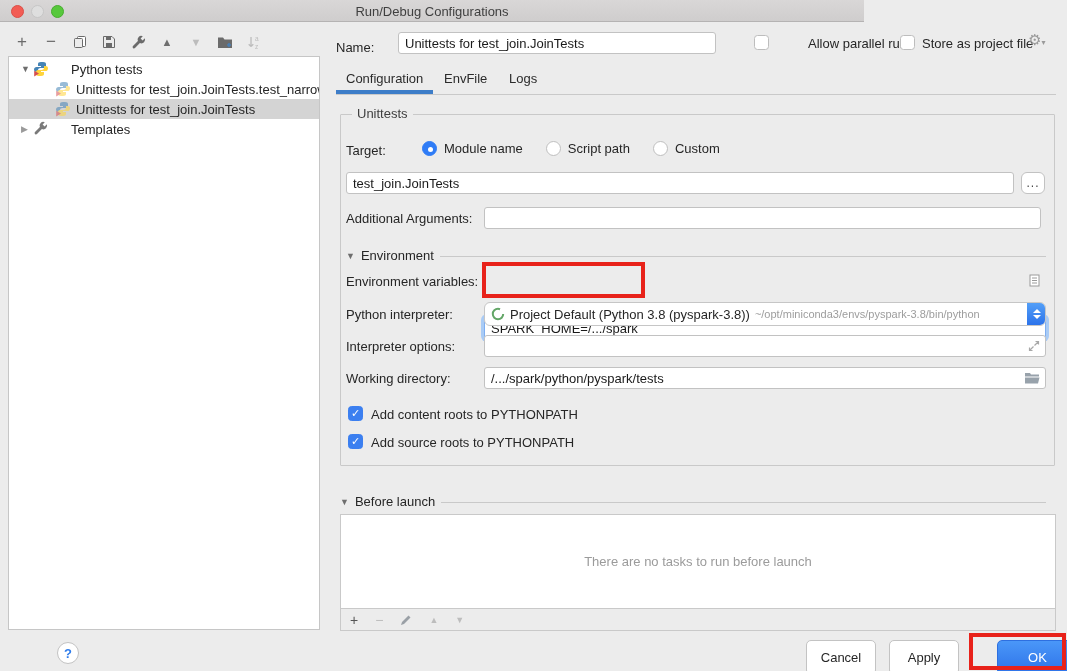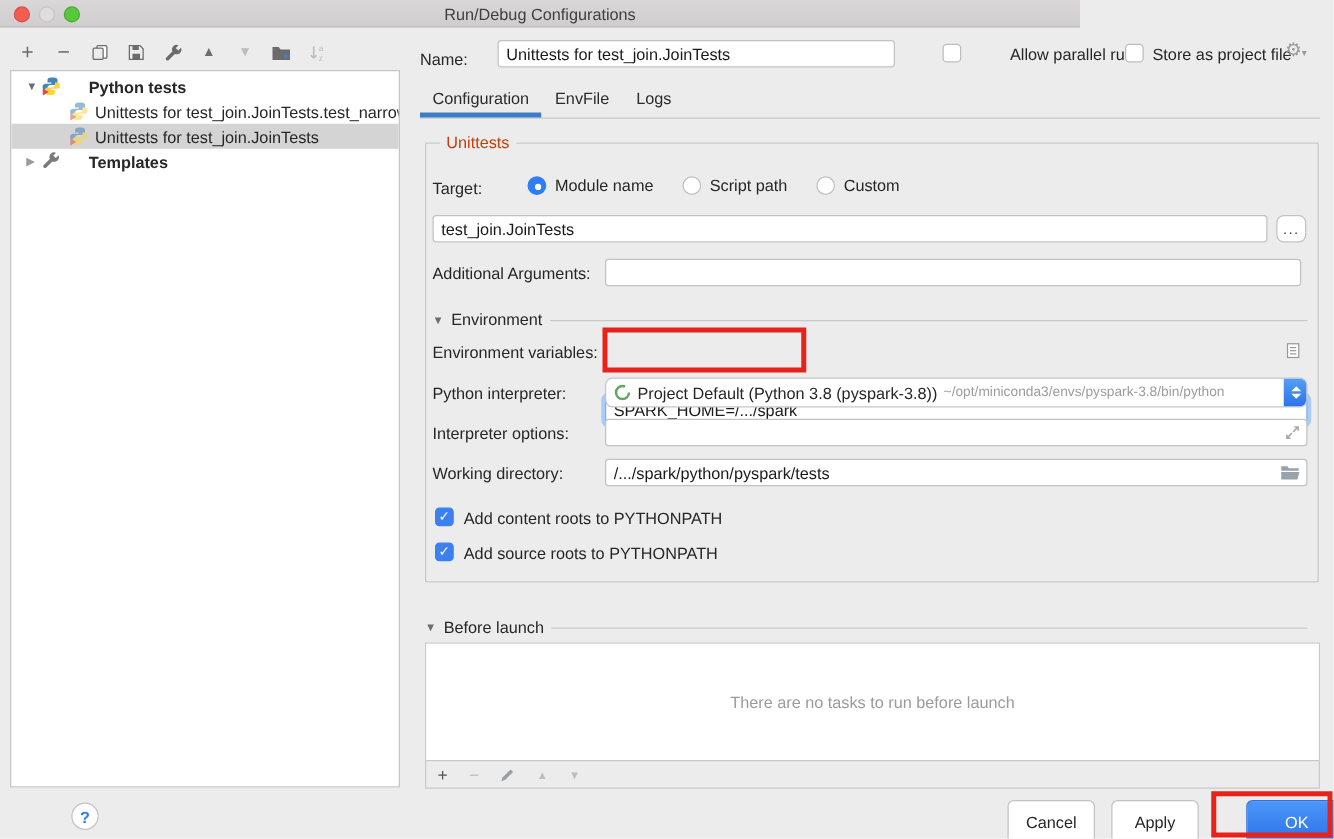--- a/index.html
+++ b/index.html
@@ -25,21 +25,21 @@
 
   
   .tree-panel { position:absolute; left:8px; top:56px; width:312px; height:574px;
     background:#ffffff; border:1px solid #c6c6c6; overflow:hidden; }
   .tree-row { height:20px; display:flex; align-items:center; white-space:nowrap; overflow:hidden; }
   .tree-row.selected { background:#d4d4d4; }
   .tw { width:10px; margin-left:12px; font-size:9px; color:#6e6e6e; flex:0 0 auto; }
   .tw.collapsed { color:#9a9a9a; }
   .tree-ico { width:16px; height:16px; margin:0 5px 0 2px; flex:0 0 auto; }
   .tree-ico.faded { opacity:.55; }
-  .tree-label.bold { font-weight:bold;padding-left:17px; }
+  .tree-label.bold { font-weight:normal;padding-left:17px; }
   .indent { margin-left:46px; }
 
   
   .lbl { position:absolute; white-space:nowrap; color:#262626; }
   .field { position:absolute; background:#fff; border:1px solid #c2c2c2; border-radius:3px;
     height:22px; font-family:"Liberation Sans",sans-serif; font-size:13px; color:#1a1a1a;
     padding:0 6px; outline:none; }
   .checkbox { position:absolute; width:15px; height:15px; background:#fff; border:1px solid #bdbdbd; border-radius:3.5px; }
   .checkbox.checked { background:#3b7ff0; border-color:#3b7ff0; color:#fff; font-size:11px;
     display:flex; align-items:center; justify-content:center; }
@@ -47,21 +47,21 @@
 
   
   .tab { position:absolute; top:71px; color:#2b2b2b; cursor:default; }
   .tab-underline { position:absolute; left:336px; top:90px; width:97px; height:3.5px; background:#3d7dc8; }
   .tab-baseline { position:absolute; left:336px; top:94px; width:720px; height:1px; background:#c9c9c9; }
 
   
   .groupbox { position:absolute; left:340px; top:114px; width:715px; height:352px;
     border:1px solid #c9c9c9; border-radius:1px; }
   .groupbox-label { position:absolute; left:352px; top:106px; background:#ececec; padding:0 5px;
-    color:#c2410c;text-align:center; }
+    color:#404040;text-align:center; }
 
   .radio { width:15px; height:15px; border-radius:50%; background:#fff; border:1px solid #bfbfbf; flex:0 0 auto; }
   .radio.on { background:#2f7cf6; border-color:#2f7cf6; position:relative; }
   .radio.on::after { content:""; position:absolute; left:5px; top:5px; width:5px; height:5px;
     border-radius:50%; background:#fff; }
   .radio-group { position:absolute; left:422px; top:141px; display:flex; align-items:center; gap:7px; }
   .radio-gap { width:9px; }
 
   .browse-btn { position:absolute; left:1021px; top:172px; width:24px; height:22px;
     background:#fff; border:1px solid #c2c2c2; border-radius:6px; color:#444;

